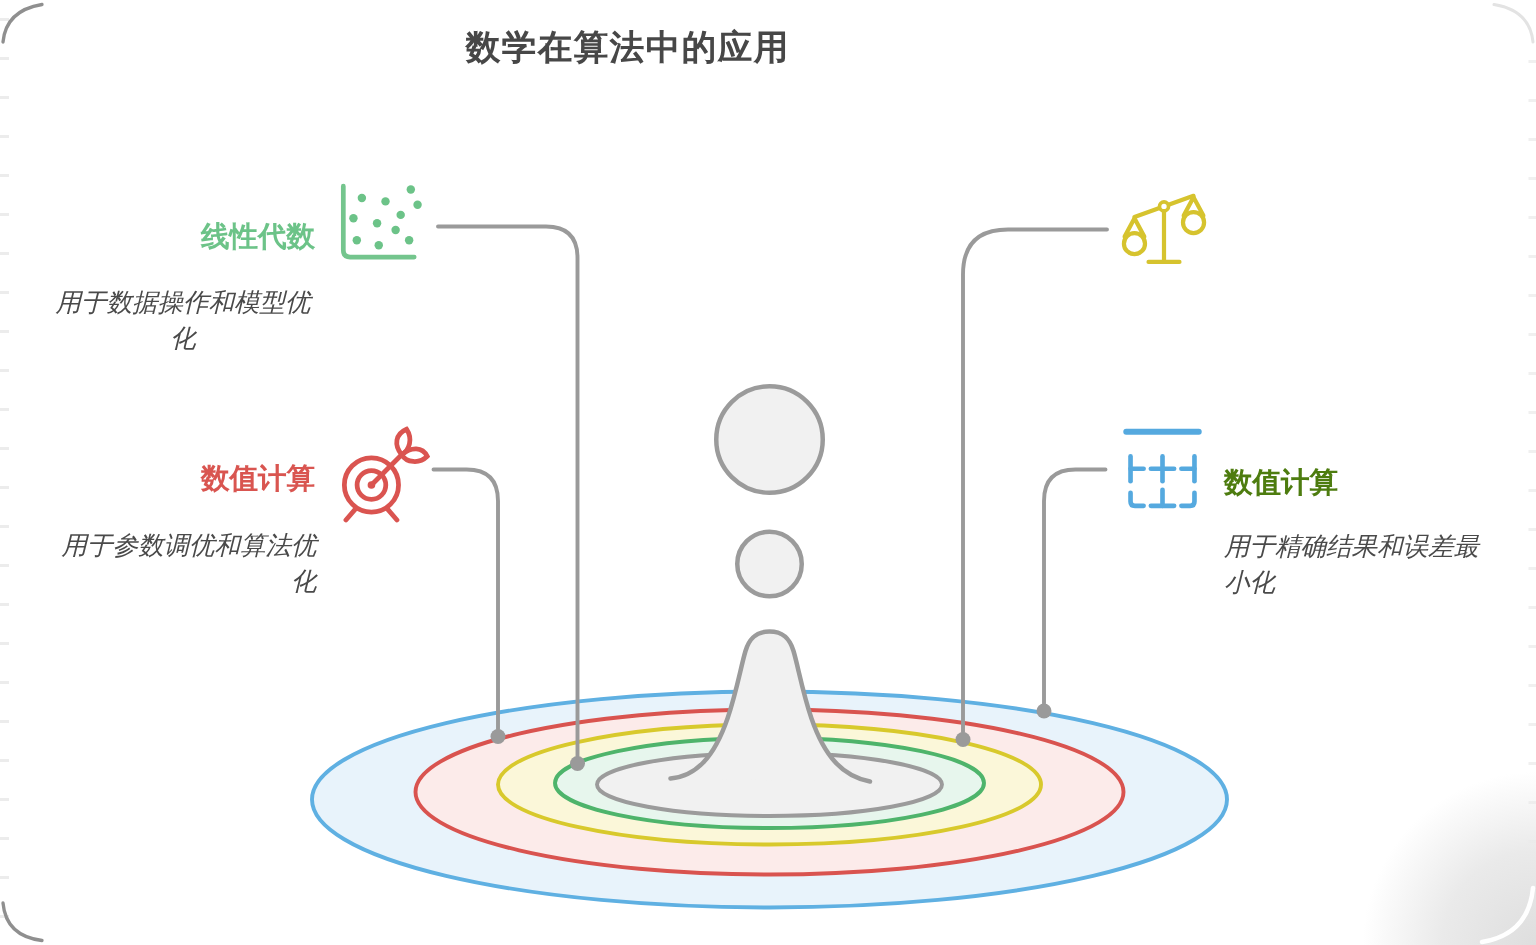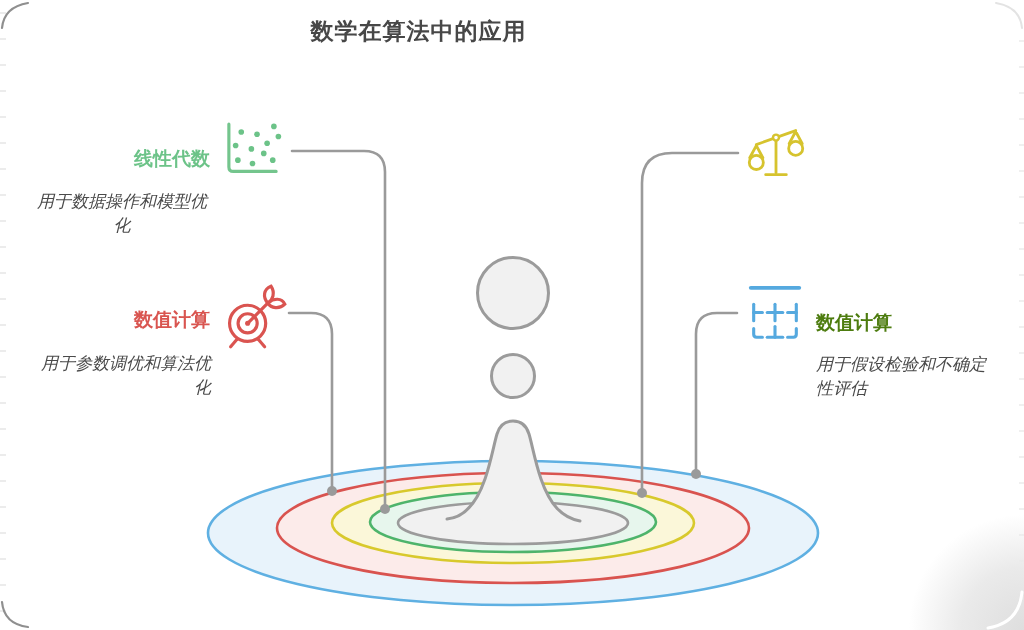--- a/index.html
+++ b/index.html
@@ -155,16 +155,16 @@
           <path d="M24,31.5 L40,31.5"></path>
         <path d="M54,23 L54,40"></path>
           <path d="M45,31.5 L54,31.5"></path>
         <path d="M10,48 L10,54 Q10,57 13,57 L19,57"></path>
         <path d="M32,46 L32,57"></path>
           <path d="M24,57 L40,57"></path>
         <path d="M54,48 L54,54 Q54,57 51,57 L45,57"></path>
       </g>
     </svg>
     <div class="branch-heading heading-blue br-heading">数值计算</div>
-    <div class="branch-desc br-desc">用于假设检验和不确定性评估</div>
+    <div class="branch-desc br-desc">用于精确结果和误差最小化</div>
   </div>
 
 </div>
 
 </body></html>

